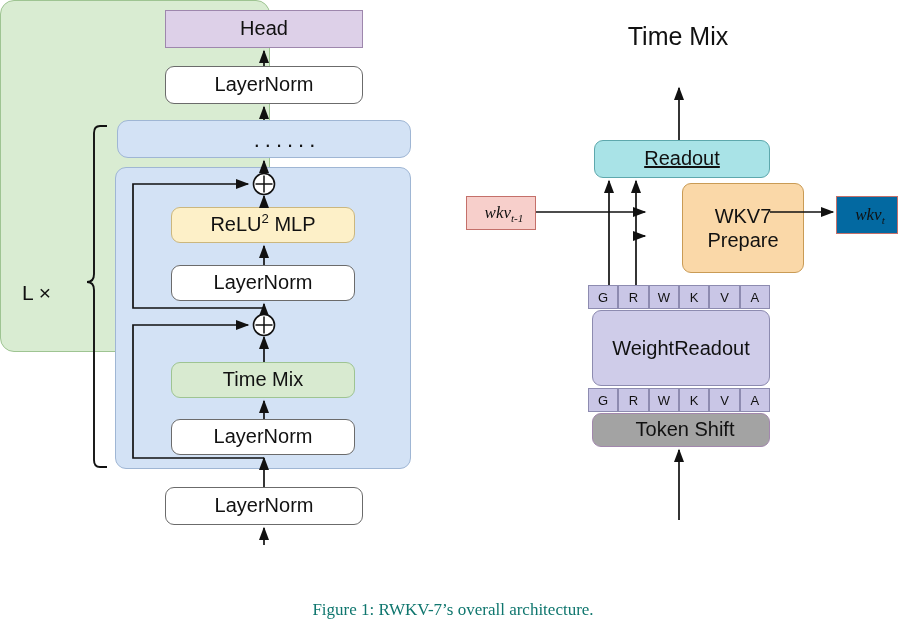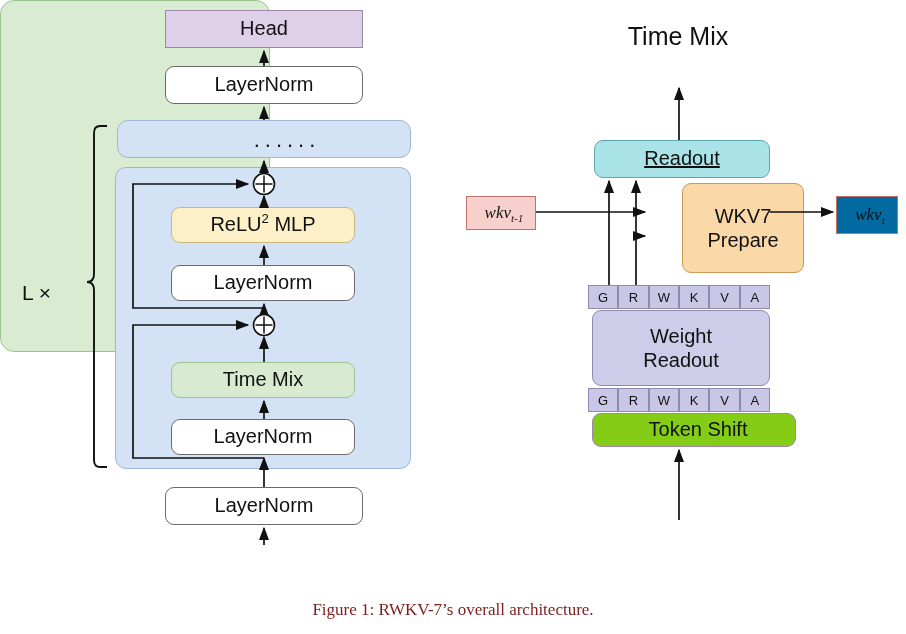--- a/index.html
+++ b/index.html
@@ -74,21 +74,21 @@
 
   
   #caption {
     position: absolute;
     left: 0;
     top: 600px;
     width: 906px;
     text-align: center;
     font-family: "Liberation Serif", serif;
     font-size: 17px;
-    color: #7f1d1d;
+    color: #0f766e;
   }
 
   
   .plain-title {
     position: absolute;
     text-align: center;
     font-size: 25px;
     color: #111111;
   }
 
@@ -176,35 +176,35 @@
 
   <div class="gate-row" style="left:588px; top:285px; width:182px; height:24px;">
     <div class="gate-cell">G</div>
     <div class="gate-cell">R</div>
     <div class="gate-cell">W</div>
     <div class="gate-cell">K</div>
     <div class="gate-cell">V</div>
     <div class="gate-cell">A</div>
   </div>
 
-  <div class="node rounded" style="left:592px; top:310px; width:178px; height:76px; background:#cfcce9; border-color:#8d8bb0; flex-direction:column; line-height:1.2;">
+  <div class="node rounded" style="left:592px; top:310px; width:178px; height:76px; background:#cfcce9; border-color:#8d8bb0; flex-direction:row; line-height:1.2;">
     <span>Weight</span>
     <span>Readout</span>
   </div>
 
   <div class="gate-row" style="left:588px; top:388px; width:182px; height:24px;">
     <div class="gate-cell">G</div>
     <div class="gate-cell">R</div>
     <div class="gate-cell">W</div>
     <div class="gate-cell">K</div>
     <div class="gate-cell">V</div>
     <div class="gate-cell">A</div>
   </div>
 
-  <div class="node rounded" style="left:592px; top:413px; width:204px; height:34px; background:#84cc16; border-color:#a287ad;padding-left:8px;">
+  <div class="node rounded" style="left:592px; top:413px; width:178px; height:34px; background:#a3a3a3; border-color:#a287ad;padding-left:8px;">
     <span>Token Shift</span>
   </div>
 
   <div class="node sharp" style="left:466px; top:196px; width:70px; height:34px; background:#f7cfcb; border-color:#c4706a;">
     <span class="ital-serif"><span>wkv</span><span class="sub">t-1</span></span>
   </div>
 
   <div class="node sharp" style="left:836px; top:196px; width:62px; height:38px; background:#0369a1; border-color:#c4706a;">
     <span class="ital-serif"><span>wkv</span><span class="sub">t</span></span>
   </div>

